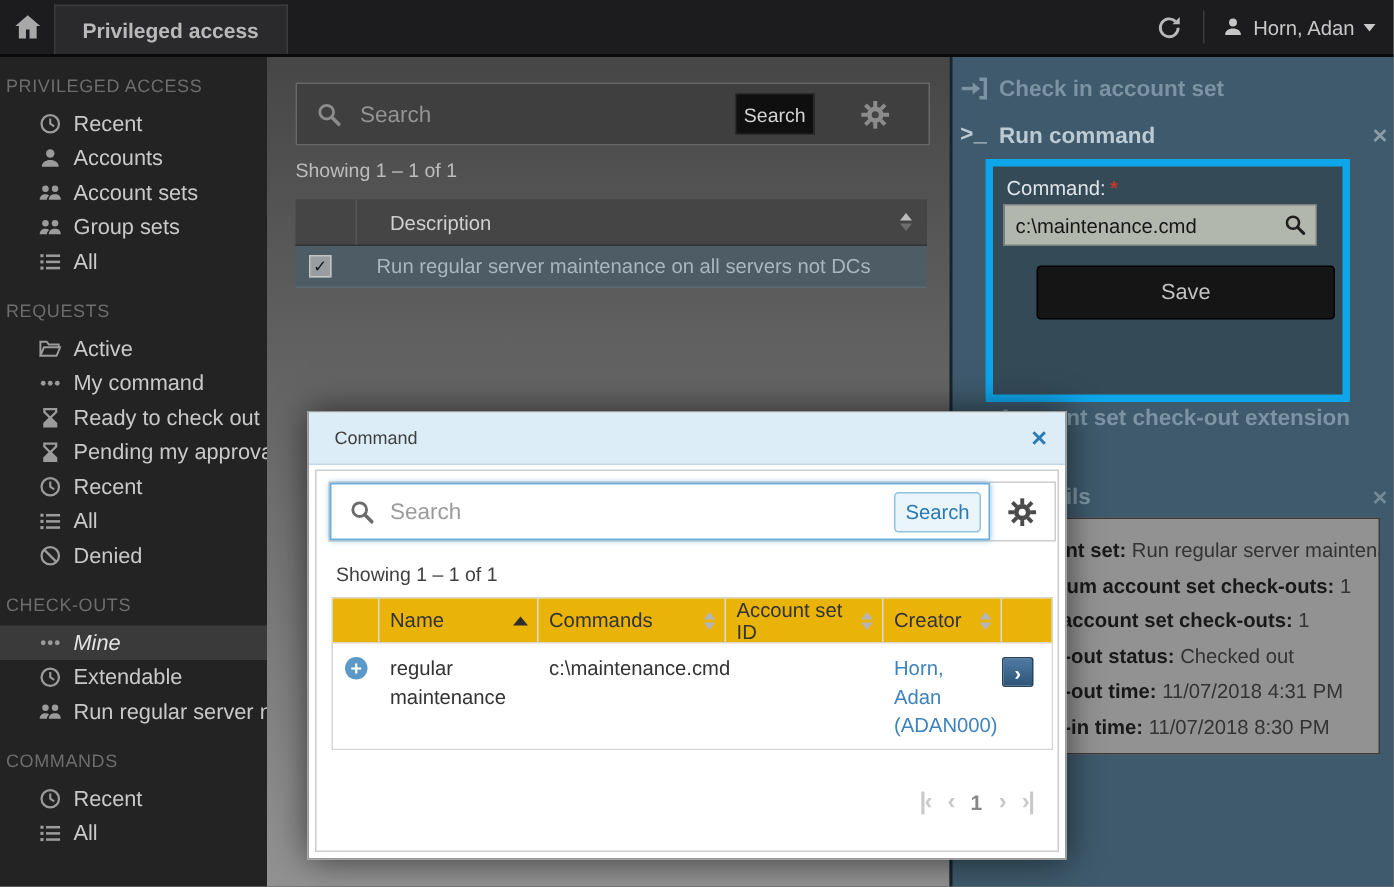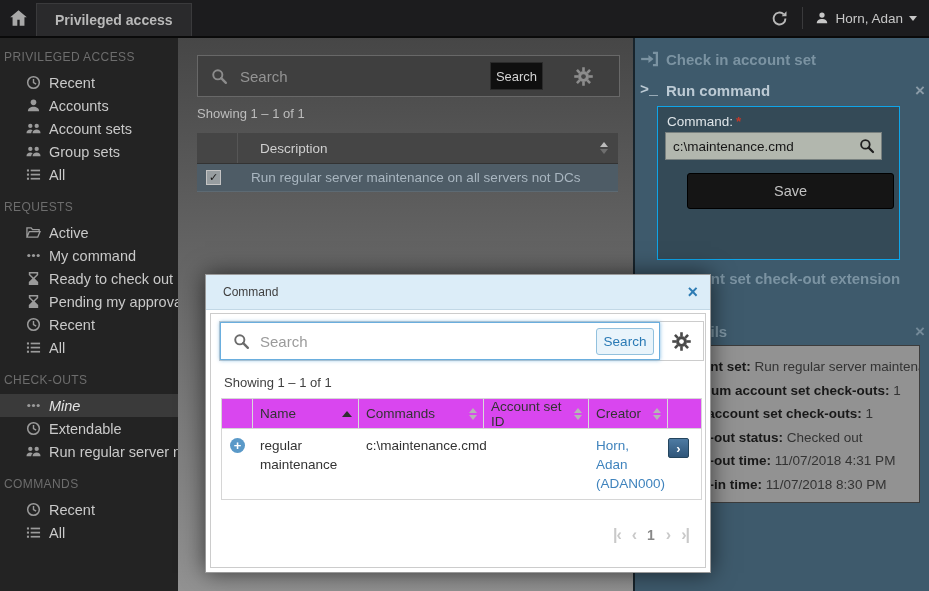--- a/index.html
+++ b/index.html
@@ -54,21 +54,21 @@
   .tri-dn{width:0;height:0;border:4px solid transparent;border-top:5px solid #6e6e6e;border-bottom:none;}
 
   
   .panel{position:absolute;left:633px;top:36px;right:0;bottom:0;background:#3e5a6c;
          border-left:2px solid #18242c;z-index:1;}
   .p-head{position:absolute;left:5px;right:4px;display:flex;align-items:center;
           font-size:15px;font-weight:bold;cursor:pointer;}
   .p-head .icn{margin-right:8px;}
   .p-close{margin-left:auto;font-size:17px;font-weight:bold;color:#8b9ca8;cursor:pointer;line-height:1;}
   .p-form{position:absolute;left:22px;right:29px;top:70px;height:152px;background:#344a57;
-          border:1px solid #0ea5e9;padding-left:28px;}
+          border:5px solid #0ea5e9;padding-left:28px;}
   .p-label{position:absolute;left:9px;top:7px;font-size:13.5px;color:#dfe5e9;}
   .p-req{color:#c0392b;font-weight:bold;margin-left:3px;}
   .p-input-wrap{position:absolute;left:7px;right:17px;top:25px;height:26px;background:#b2b7ae;
                 border:1px solid #78807f;display:flex;align-items:center;}
   .p-input-wrap input{flex:1;border:none;outline:none;background:transparent;color:#161616;
                       font-size:13.5px;padding-left:7px;}
   .p-input-wrap .icn{color:#1f1f1f;margin-right:6px;cursor:pointer;}
   .p-btn{position:absolute;left:5px;right:5px;height:34px;background:#151515;border:1px solid #000;
          border-radius:3px;color:#c2c2c2;font-size:14.5px;display:flex;align-items:center;
          justify-content:center;cursor:pointer;}
@@ -93,21 +93,21 @@
   .md-search-box .icn{color:#6b6b6b;margin:0 8px 0 12px;}
   .md-search-box input{flex:1;border:none;outline:none;font-size:15px;color:#333;min-width:0;}
   .md-search-box input::placeholder{color:#9b9b9b;opacity:1;}
   .md-search-btn{width:56px;height:25px;margin:0 5px 0 4px;align-self:center;background:#e9f4fb;
                  border:1px solid #92c1de;border-radius:3px;color:#2a7ab5;font-size:13.5px;
                  display:flex;align-items:center;justify-content:center;cursor:pointer;flex:0 0 auto;}
   .md-gear{flex:1;display:flex;align-items:center;justify-content:center;color:#4a4a4a;
            cursor:pointer;--hole:#fff;}
   .md-showing{position:absolute;left:13px;top:61px;font-size:13px;color:#3f3f3f;}
   .md-table{position:absolute;left:10px;top:84px;width:479px;border:1px solid #d6d6d6;}
-  .md-thead{display:flex;background:#d946ef;height:29px;border-bottom:1px solid #d6d6d6;}
+  .md-thead{display:flex;background:#eab308;height:29px;border-bottom:1px solid #d6d6d6;}
   .md-th{display:flex;align-items:center;font-size:13.5px;color:#333;padding-left:7px;
          border-right:1px solid #d9d9d9;box-sizing:border-box;cursor:pointer;}
   .md-th:last-child{border-right:none;}
   .md-th .sort{margin-left:auto;margin-right:6px;}
   .md-th .tri-up{border-bottom-color:#b5b5b5;}
   .md-th .tri-dn{border-top-color:#b5b5b5;}
   .md-th .solid{border-bottom-color:#2f2f2f;border-width:5px;border-bottom-width:6px;}
   .md-row{display:flex;background:#fff;min-height:51px;}
   .md-td{padding:7px 6px 6px 7px;font-size:13.5px;color:#333;box-sizing:border-box;line-height:19px;}
   .plus-ic{width:15px;height:15px;border-radius:50%;background:#5a99c8;color:#fff;font-size:13px;
@@ -294,20 +294,26 @@
         <use href="#i-clock"></use>
       </svg>
     <span>Recent</span>
     </div>
   <div class="side-item">
     <svg class="icn" width="15" height="15">
         <use href="#i-list"></use>
       </svg>
     <span>All</span>
     </div>
+  <div class="side-item">
+    <svg class="icn" width="15" height="15">
+        <use href="#i-ban"></use>
+      </svg>
+    <span>Denied</span>
+    </div>
 
   <div class="side-title">CHECK-OUTS</div>
   <div class="side-item sel">
     <svg class="icn" width="15" height="15">
         <use href="#i-dots"></use>
       </svg>
     <span>Mine</span>
     </div>
   <div class="side-item">
     <svg class="icn" width="15" height="15">

